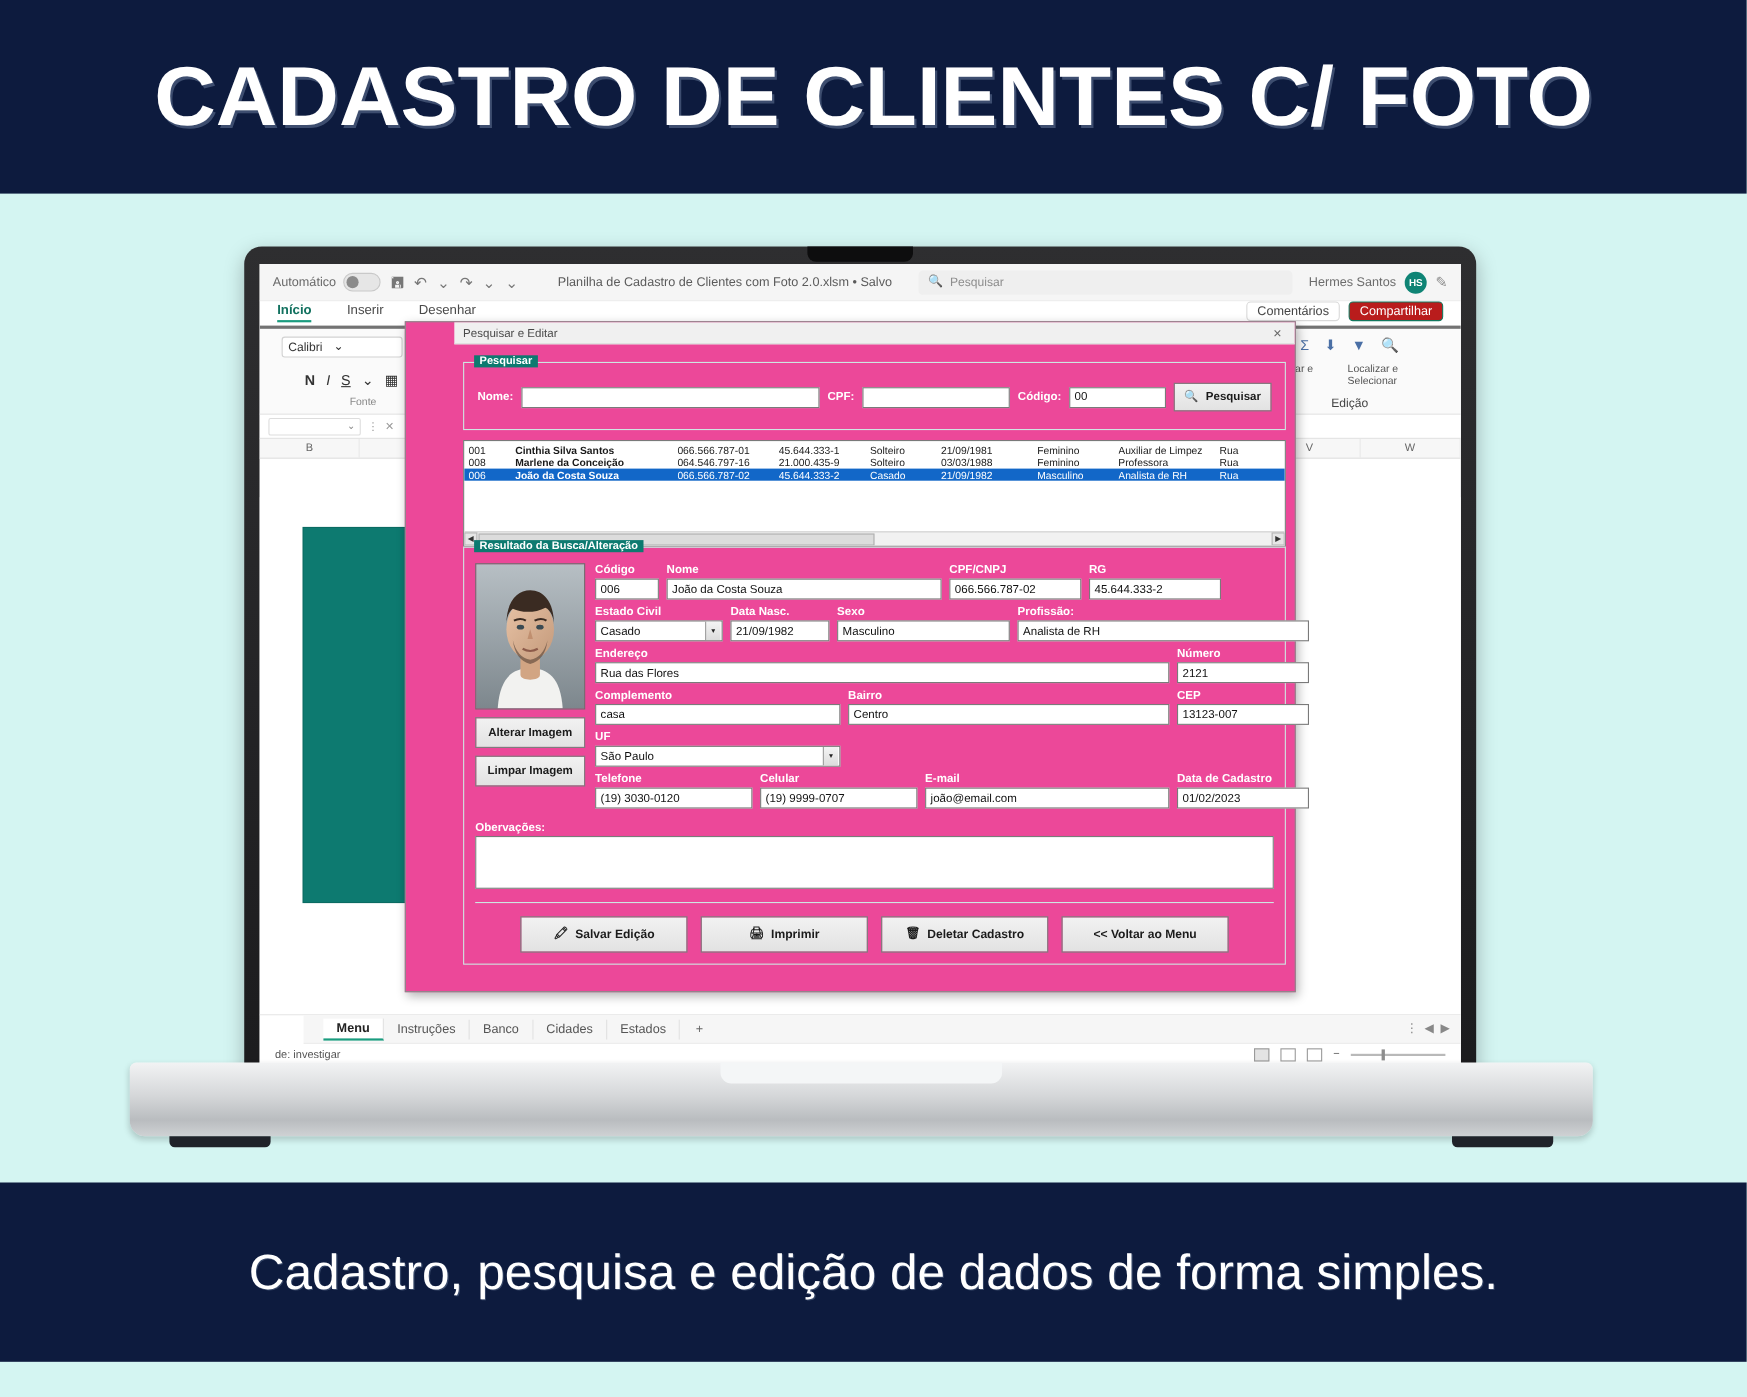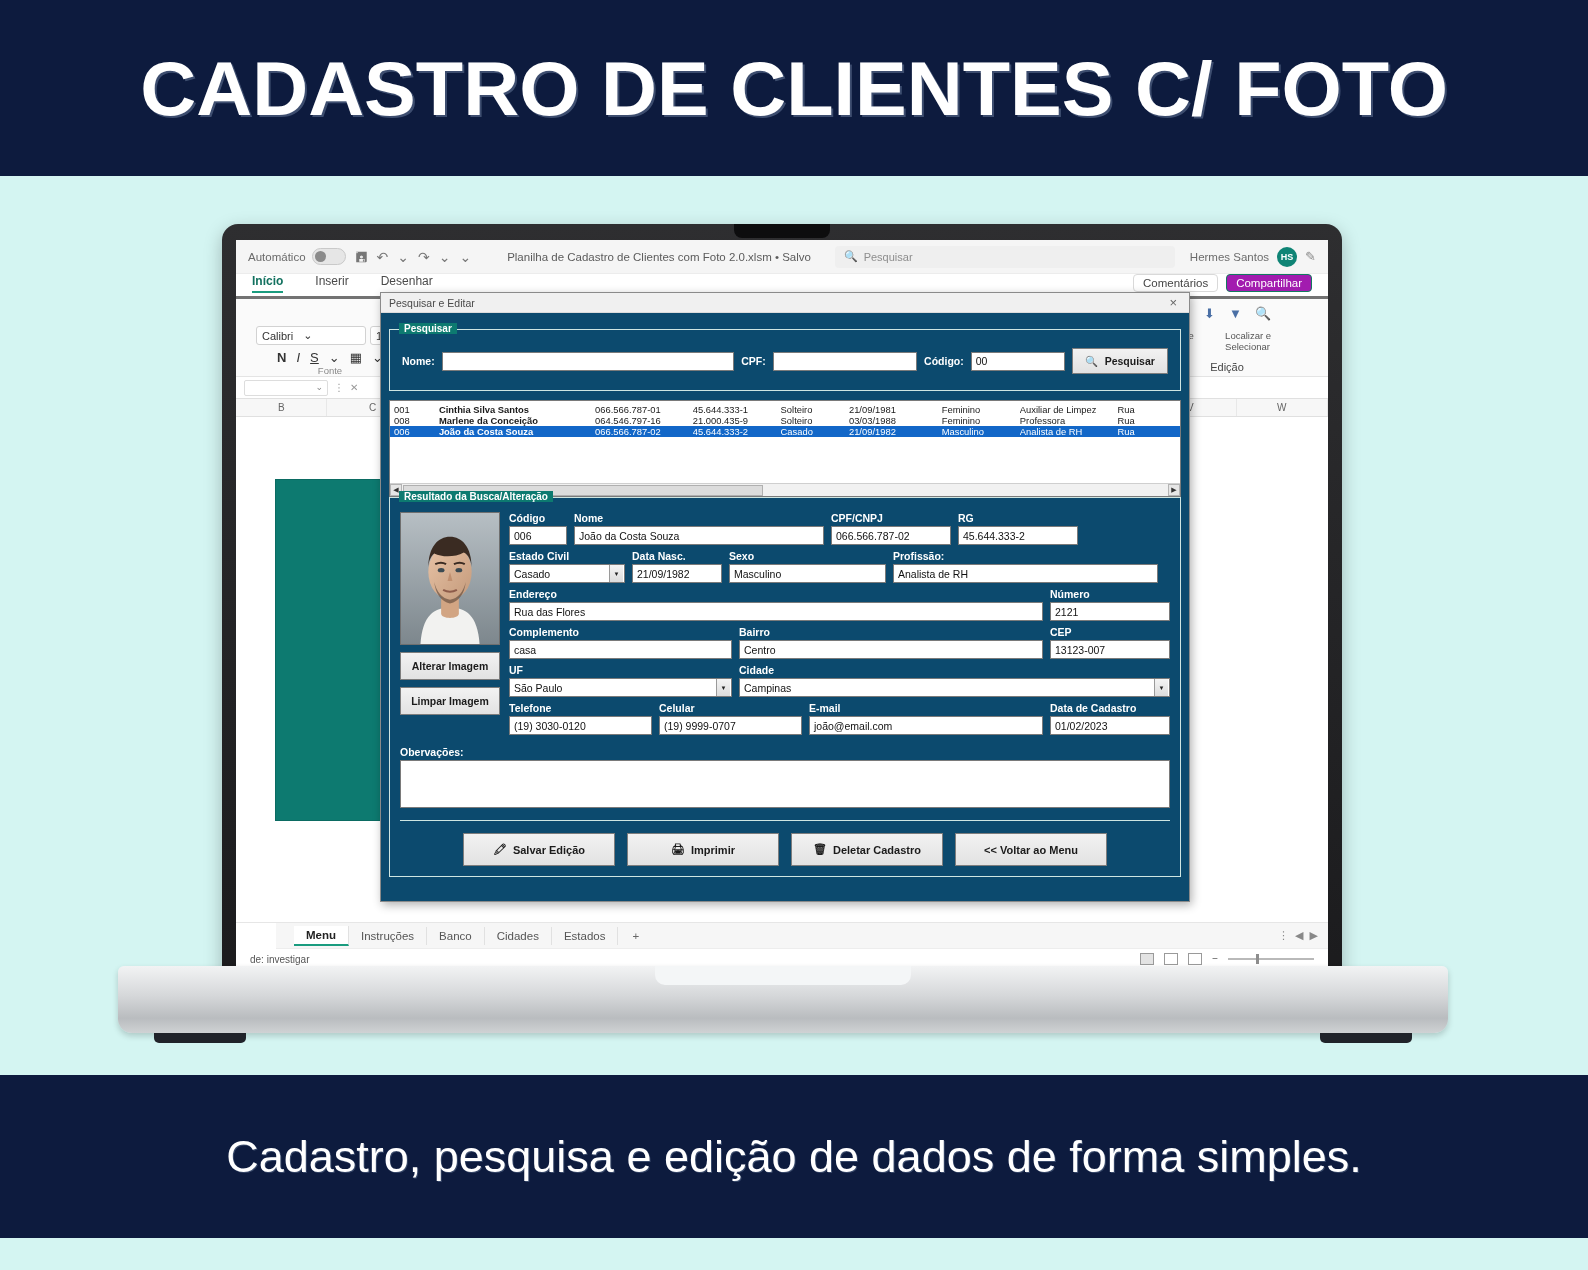--- a/index.html
+++ b/index.html
@@ -98,30 +98,30 @@
   .avatar{ width:20px;height:20px;border-radius:50%;background:#0f8475;color:#fff;font-size:9px;
            display:flex;align-items:center;justify-content:center;font-weight:bold;}
   .pen-icon{color:#8a8a8a;font-size:13px;}
 
   .xl-tabs{ height:25px; display:flex; align-items:flex-start; gap:32px; padding:0 16px; background:#fff;
             border-bottom:3px solid #737373; font-size:12px; color:#4a4a4a;}
   .xl-tabs .tab{ padding-bottom:3px; }
   .xl-tabs .tab.active{ color:#12715f; font-weight:bold; border-bottom:2px solid #1a9c7f; }
   .xl-tabs .right-grp{ margin-left:auto; display:flex; gap:8px; align-items:center;}
   .chip{ border:1px solid #d9d9d9; border-radius:4px; padding:2px 9px; font-size:11.5px; color:#444; background:#fff;}
-  .chip.green{ background:#a21caf; border-color:#13795f; color:#fff; }
+  .chip.green{ background:#b91c1c; border-color:#13795f; color:#fff; }
 
   .xl-ribbon{ height:78px; background:#fafafa; border-bottom:1px solid #e4e4e4;
               display:flex; align-items:stretch; padding:4px 10px; position:relative;}
   .rgroup{ display:flex; flex-direction:column; align-items:center; justify-content:space-between;
            padding:3px 10px 1px 10px; border-right:1px solid #e8e8e8; }
   .rgroup .label{ font-size:9.5px;color:#888; }
   .font-row1{ display:flex; gap:4px; align-items:center;}
   .selbox{ border:1px solid #d2d2d2; background:#fff; border-radius:3px; height:19px;
-           display:flex; align-items:center; padding:0 5px; font-size:11px; color:#333; gap:10px;margin-top:20px;}
+           display:flex; align-items:center; padding:0 5px; font-size:11px; color:#333; gap:10px;}
   .font-row2{ display:flex; gap:10px; align-items:center; font-size:13px; color:#333; margin-top:5px;}
   .edit-grp{ position:absolute; right:16px; top:4px; width:170px; height:70px;
              display:flex; flex-direction:column; align-items:center; justify-content:space-between;}
   .edit-icons{ display:flex; gap:14px; font-size:13px; color:#4a6fa5; padding-top:4px;}
   .edit-labels{ display:flex; gap:10px; font-size:9.5px; color:#555; }
 
   .formula-bar{ height:22px; background:#fff; border-bottom:1px solid #e0e0e0;
                 display:flex; align-items:center; gap:6px; padding:0 8px; }
   .namebox{ width:84px; height:16px; border:1px solid #ddd; border-radius:2px; display:flex;
             align-items:center; justify-content:flex-end; padding-right:4px; font-size:9px; color:#888;}
@@ -147,24 +147,24 @@
   .tabs-right{ margin-left:auto; display:flex; align-items:center; gap:6px; padding-right:10px; color:#888; font-size:11px;}
   .status-row{ height:20px; display:flex; align-items:center; padding:0 14px; font-size:10px; color:#555;}
   .status-right{ margin-left:auto; display:flex; align-items:center; gap:10px;}
   .viewbtn{ width:14px;height:12px;border:1px solid #9a9a9a; display:inline-block;}
   .viewbtn.sel{ background:#e3e3e3;}
   .zoom-slider{ width:86px; height:2px; background:#b9b9b9; position:relative;}
   .zoom-slider::after{content:"";position:absolute;left:28px;top:-4px;width:3px;height:10px;background:#8d8d8d;}
 
   
   .vba{
-    position:absolute; left:144px; top:52px; width:810px; height:610px;
-    background:#0c4a6e; border:1px solid #8a8a8a;
+    position:absolute; left:132px; top:52px; width:810px; height:610px;
+    background:#ec4899; border:1px solid #8a8a8a;
     box-shadow:2px 3px 9px rgba(0,0,0,.30);
-    font-size:10px; color:#ffffff;
+    font-size:10px; color:#ffffff;padding-left:44px;
   }
   .vba-title{
     height:20px; background:#f0f0f0; color:#4a4a4a; font-size:10.5px;
     display:flex; align-items:center; padding:0 8px; border-bottom:1px solid #dcdcdc;
   }
   .vba-close{ margin-left:auto; color:#666; font-size:13px; line-height:1; padding:0 4px;}
   .vba-body{ padding:8px; }
 
   .fieldset{
     border:1px solid #cfe6e2; position:relative; padding:14px 10px 10px 10px; margin-top:8px;
@@ -543,27 +543,20 @@
                 </div>
 
                 <div class="frow">
                   <div class="fld" style="width:223px">
                     <span class="lbl">UF</span>
                     <div class="combo">
                       <span>São Paulo</span>
                       <span class="arrow">▼</span>
                     </div>
                   </div>
-                  <div class="fld" style="flex:1">
-                    <span class="lbl">Cidade</span>
-                    <div class="combo">
-                      <span>Campinas</span>
-                      <span class="arrow">▼</span>
-                    </div>
-                  </div>
                 </div>
 
                 <div class="frow">
                   <div class="fld" style="width:143px">
                     <span class="lbl">Telefone</span>
                     <div class="tb">(19) 3030-0120</div>
                   </div>
                   <div class="fld" style="width:143px">
                     <span class="lbl">Celular</span>
                     <div class="tb">(19) 9999-0707</div>

